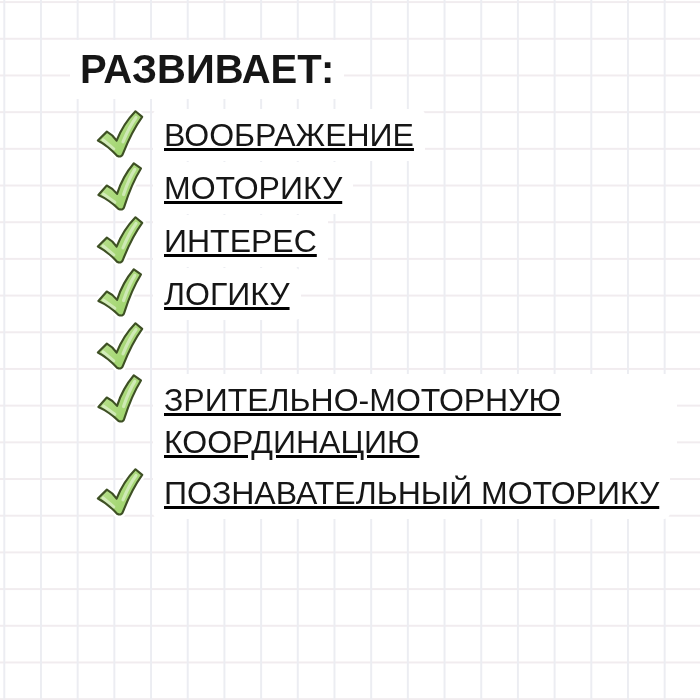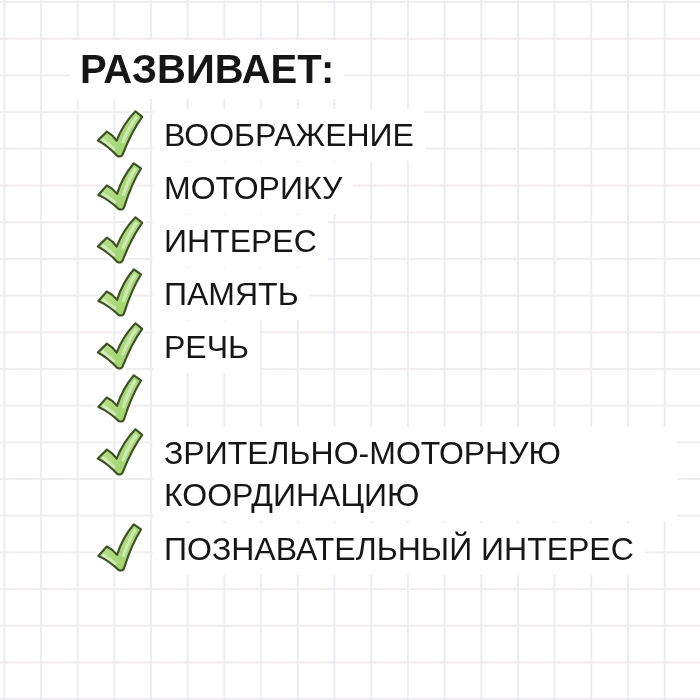--- a/index.html
+++ b/index.html
@@ -19,21 +19,21 @@
     position: absolute; left: 76px; top: 46px;
     font-size: 40px; font-weight: bold; letter-spacing: 0;
     color: #161616;
     background: #ffffff;
     padding: 1px 4px;
     box-shadow: 0 0 0 6px #ffffff;
     border-radius: 2px;
     white-space: nowrap;
   }
 
-  .list { position: absolute; left: 92px; top: 110px; width: 580px; }
+  .list { position: absolute; left: 92px; top: 110px; width: 580px; text-decoration: underline; }
 
   .row { display: flex; align-items: flex-start; margin-bottom: 5px; }
   .row:nth-child(7) { margin-bottom: 8px; }
 
   .check-wrap { flex: 0 0 auto; width: 57px; height: 48px; margin-right: 9px; }
   .check-wrap svg { display: block; width: 57px; height: 48px; overflow: visible; }
   .row:nth-child(odd)  .check-wrap svg { transform: rotate(-5deg); }
   .row:nth-child(even) .check-wrap svg { transform: rotate(-9deg); }
 
   .label {
@@ -101,33 +101,23 @@
     </div>
 
     <div class="row">
       <span class="check-wrap">
         <svg viewBox="0 0 60 54">
           <path d="M4 32 L15 23 Q21 27 25 34 Q34 16 49 3 L56 10 Q43 25 31 49 Q29 54 24 51 Q15 39 4 32 Z" fill="#ffffff" stroke="#ffffff" stroke-width="8" stroke-linejoin="round"></path>
           <path d="M4 32 L15 23 Q21 27 25 34 Q34 16 49 3 L56 10 Q43 25 31 49 Q29 54 24 51 Q15 39 4 32 Z" fill="url(#checkGrad)" stroke="#3e5024" stroke-width="2.4" stroke-linejoin="round"></path>
           <path d="M10 32 L21 43 M32 36 Q41 19 49 10" stroke="#ffffff" opacity="0.45" stroke-width="3.5" fill="none" stroke-linecap="round"></path>
         </svg>
       </span>
-      <span class="label">ПАМЯТЬ</span>
+      <span class="label">ЛОГИКУ</span>
     </div>
 
-    <div class="row">
-      <span class="check-wrap">
-        <svg viewBox="0 0 60 54">
-          <path d="M4 32 L15 23 Q21 27 25 34 Q34 16 49 3 L56 10 Q43 25 31 49 Q29 54 24 51 Q15 39 4 32 Z" fill="#ffffff" stroke="#ffffff" stroke-width="8" stroke-linejoin="round"></path>
-          <path d="M4 32 L15 23 Q21 27 25 34 Q34 16 49 3 L56 10 Q43 25 31 49 Q29 54 24 51 Q15 39 4 32 Z" fill="url(#checkGrad)" stroke="#3e5024" stroke-width="2.4" stroke-linejoin="round"></path>
-          <path d="M10 32 L21 43 M32 36 Q41 19 49 10" stroke="#ffffff" opacity="0.45" stroke-width="3.5" fill="none" stroke-linecap="round"></path>
-        </svg>
-      </span>
-      <span class="label">РЕЧЬ</span>
-    </div>
 
     <div class="row">
       <span class="check-wrap">
         <svg viewBox="0 0 60 54">
           <path d="M4 32 L15 23 Q21 27 25 34 Q34 16 49 3 L56 10 Q43 25 31 49 Q29 54 24 51 Q15 39 4 32 Z" fill="#ffffff" stroke="#ffffff" stroke-width="8" stroke-linejoin="round"></path>
           <path d="M4 32 L15 23 Q21 27 25 34 Q34 16 49 3 L56 10 Q43 25 31 49 Q29 54 24 51 Q15 39 4 32 Z" fill="url(#checkGrad)" stroke="#3e5024" stroke-width="2.4" stroke-linejoin="round"></path>
           <path d="M10 32 L21 43 M32 36 Q41 19 49 10" stroke="#ffffff" opacity="0.45" stroke-width="3.5" fill="none" stroke-linecap="round"></path>
         </svg>
       </span>
     </div>
@@ -144,17 +134,17 @@
     </div>
 
     <div class="row">
       <span class="check-wrap">
         <svg viewBox="0 0 60 54">
           <path d="M4 32 L15 23 Q21 27 25 34 Q34 16 49 3 L56 10 Q43 25 31 49 Q29 54 24 51 Q15 39 4 32 Z" fill="#ffffff" stroke="#ffffff" stroke-width="8" stroke-linejoin="round"></path>
           <path d="M4 32 L15 23 Q21 27 25 34 Q34 16 49 3 L56 10 Q43 25 31 49 Q29 54 24 51 Q15 39 4 32 Z" fill="url(#checkGrad)" stroke="#3e5024" stroke-width="2.4" stroke-linejoin="round"></path>
           <path d="M10 32 L21 43 M32 36 Q41 19 49 10" stroke="#ffffff" opacity="0.45" stroke-width="3.5" fill="none" stroke-linecap="round"></path>
         </svg>
       </span>
-      <span class="label">ПОЗНАВАТЕЛЬНЫЙ ИНТЕРЕС</span>
+      <span class="label">ПОЗНАВАТЕЛЬНЫЙ МОТОРИКУ</span>
     </div>
 
   </div>
 </div>
 
 </body></html>

